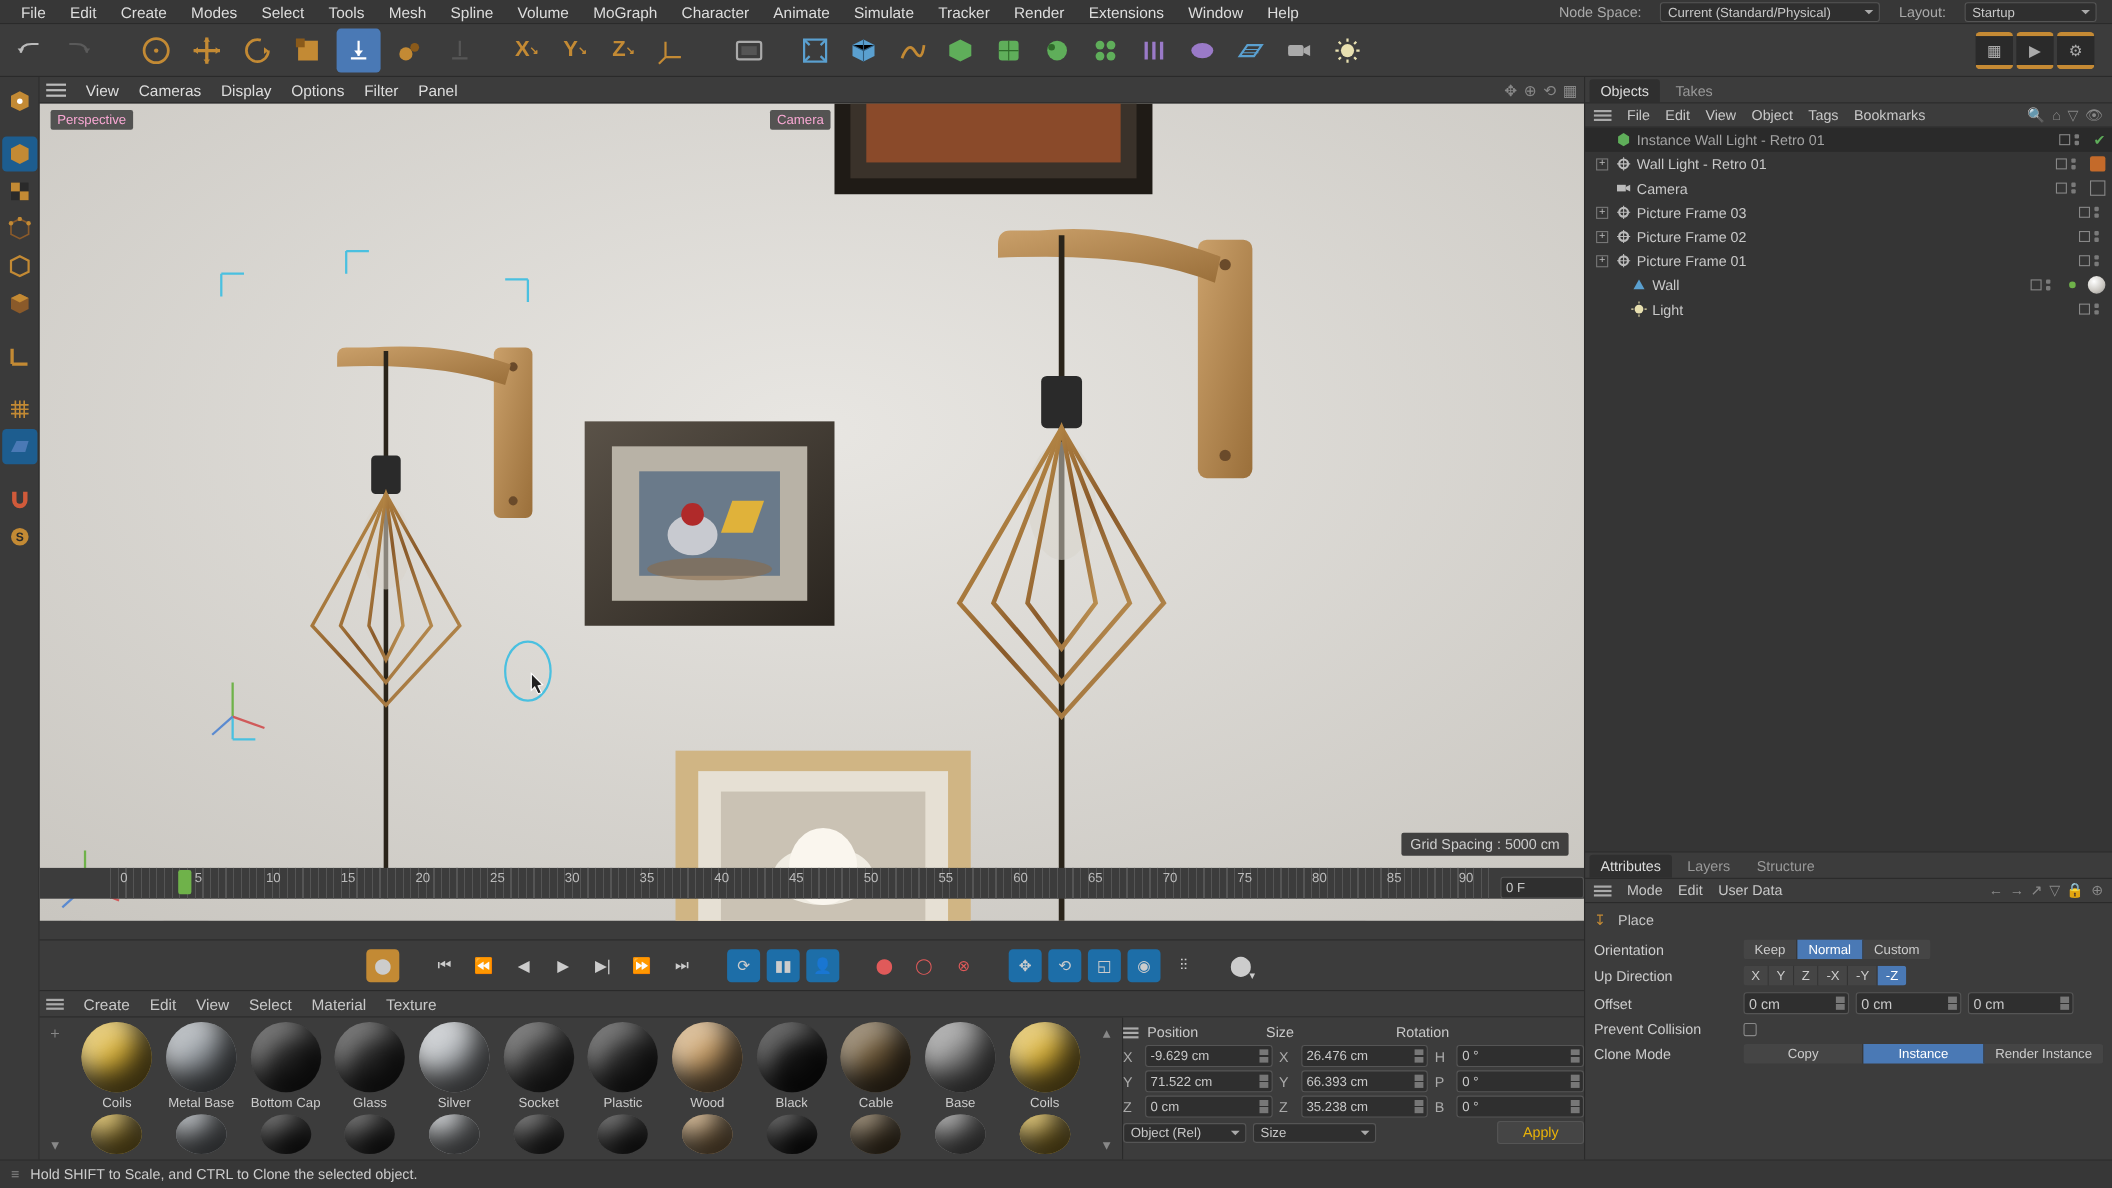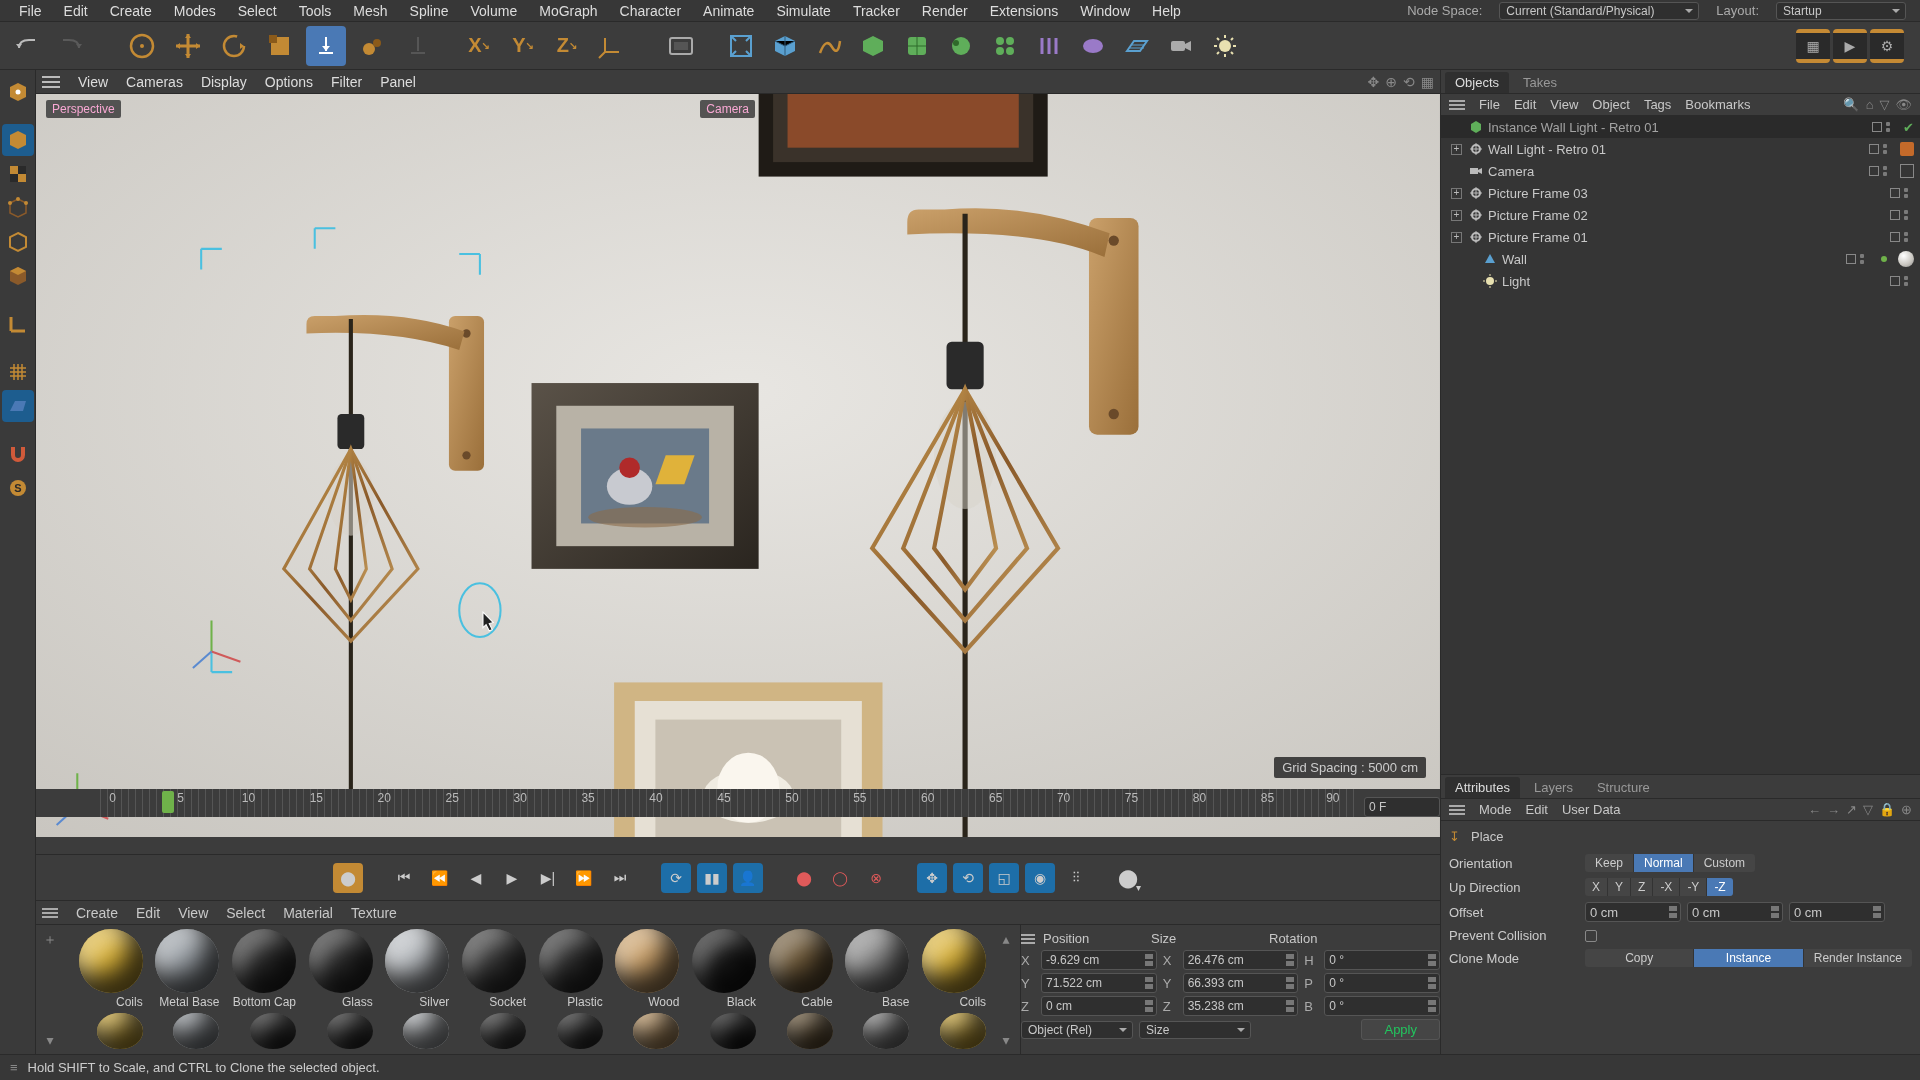--- a/index.html
+++ b/index.html
@@ -55,30 +55,30 @@
 .tico{width:30px;height:30px;border-radius:4px;display:flex;align-items:center;justify-content:center;color:#ccc}
 .tico.on{background:#1d6ea8}
 .tico.red{color:#e05a5a}
 .tico.rec{background:#c38a34}
 
 
 .matbar{height:24px;background:#3c3c3c;display:flex;align-items:center;padding:0 6px;gap:18px;font-size:14px;border-top:1px solid #2a2a2a}
 .matpanel{display:flex;height:130px;background:#3c3c3c;border-top:1px solid #2a2a2a}
 .matlist{flex:1;display:flex;flex-direction:column;padding:4px 6px;gap:4px;overflow:hidden}
 .matrow{display:flex;gap:4px}
-.matcell{display:flex;flex-direction:column;align-items:flex-end;width:74px}
+.matcell{display:flex;flex-direction:column;align-items:center;width:74px}
 .matball{width:64px;height:64px;border-radius:50%;box-shadow:inset -14px -18px 22px rgba(0,0,0,.75),inset 12px 14px 18px rgba(255,255,255,.35)}
 .matcell span{font-size:12px;color:#ccc;margin-top:2px;max-width:70px;overflow:hidden;text-overflow:ellipsis;white-space:nowrap}
 .matside{width:28px;display:flex;flex-direction:column;justify-content:space-between;align-items:center;padding:6px 0;color:#888}
 .coordpanel{width:420px;background:#3c3c3c;border-left:1px solid #2a2a2a;padding:6px 0;font-size:13px}
 .coordrow{display:flex;align-items:center;gap:6px;margin-bottom:3px}
 .coordrow .ax{width:14px;color:#aaa}
 .numfld{flex:1;height:20px;background:#2f2f2f;border:1px solid #555;border-radius:3px;display:flex;align-items:center;padding:0 4px;font-size:12px;position:relative}
 .numfld::after{content:"";position:absolute;right:3px;top:3px;width:8px;height:12px;background:linear-gradient(#777 45%,transparent 45%,transparent 55%,#777 55%)}
-.applybtn{background:#454545;border:1px solid #555;border-radius:3px;padding:2px 22px;font-size:13px;color:#22c55e}
+.applybtn{background:#454545;border:1px solid #555;border-radius:3px;padding:2px 22px;font-size:13px;color:#eab308}
 
 
 .rightcol{width:480px;background:#3c3c3c;border-left:1px solid #2a2a2a;display:flex;flex-direction:column}
 .tabs{height:24px;display:flex;align-items:flex-end;padding-left:4px;border-bottom:1px solid #2a2a2a}
 .tab{padding:3px 10px;font-size:13px;color:#999;border-radius:3px 3px 0 0;margin-right:4px}
 .tab.act{background:#2f2f2f;color:#ddd}
 .panmenu{height:22px;display:flex;align-items:center;gap:14px;padding:0 8px;font-size:13px;border-bottom:1px solid #2a2a2a}
 .panmenu .burger{width:16px;display:flex;flex-direction:column;gap:2px}
 .panmenu .burger i{height:2px;background:#aaa}
 .panmenu .ricons{margin-left:auto;display:flex;gap:6px;color:#888;font-size:13px}
@@ -134,21 +134,21 @@
   <span>Simulate</span>
   <span>Tracker</span>
   <span>Render</span>
   <span>Extensions</span>
   <span>Window</span>
   <span>Help</span>
   <div class="spacer"></div>
   <span class="lbl">Node Space:</span>
   <div class="dd" style="width:200px">Current (Standard/Physical)</div>
   <span class="lbl">Layout:</span>
-  <div class="dd" style="width:130px">Startup</div>
+  <div class="dd" style="width:120px">Startup</div>
 </div>
 
 <div class="toolbar">
   <div class="tbico">
       <svg width="24" height="24">
         <path d="M4 14 Q4 6 14 6 L20 6" fill="none" stroke="#bbb" stroke-width="2"></path>
         <path d="M4 14 l-3 -4 h6 z" fill="#bbb"></path>
       </svg>
     </div>
   <div class="tbico" style="opacity:.4">

